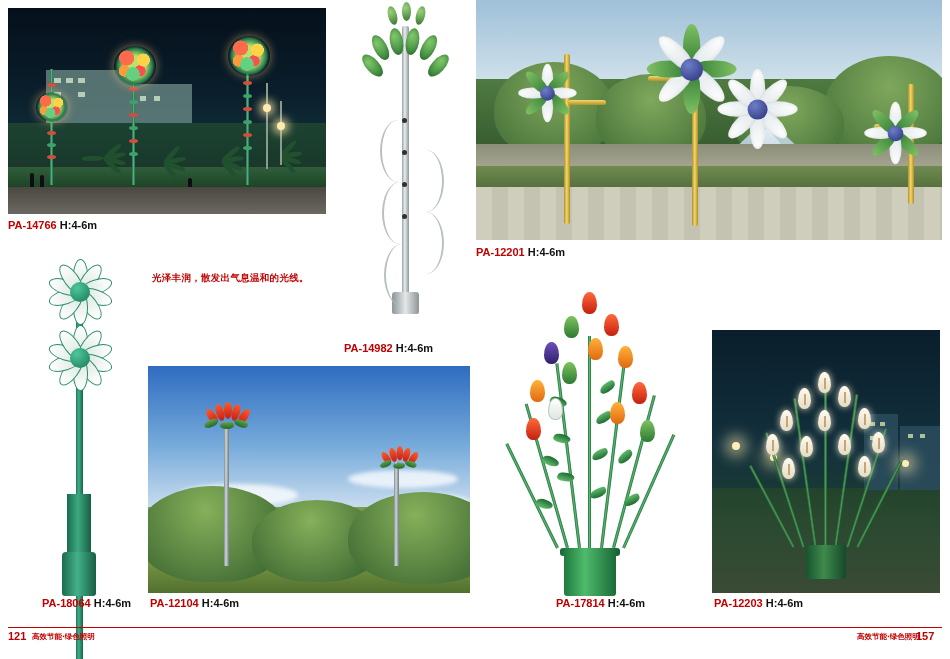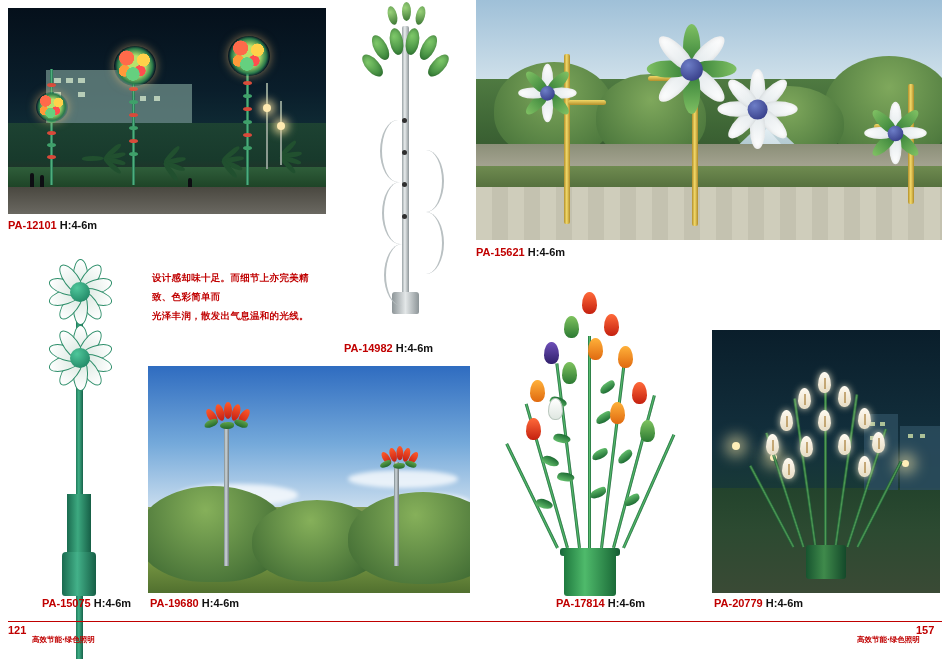--- a/index.html
+++ b/index.html
@@ -311,33 +311,33 @@
   #desc {
     position:absolute; left:152px; top:268px; width:176px;
     font-family:"DejaVu Sans", sans-serif;
     font-size:9.5px; line-height:19px; color:#c00000; font-weight:bold;
     letter-spacing:.3px;
   }
   #desc p { margin:0; }
 
   
   #footer {
-    position:absolute; left:0; bottom:0; width:950px; height:38px;
+    position:absolute; left:0; bottom:0; width:950px; height:32px;
   }
   #footer .rule {
     position:absolute; left:8px; top:0; width:934px; height:1px; background:#c00000;
   }
   .pgnum {
     position:absolute; top:3px; font-size:11px; font-weight:bold; color:#c00000;
   }
   #pg-left { left:8px; }
   #pg-right { left:916px; }
   .ftxt {
     position:absolute; top:5px; font-family:"DejaVu Sans", sans-serif;
-    font-size:7.5px; color:#c00000; font-weight:bold; white-space:nowrap;margin-top:9px;
+    font-size:7.5px; color:#c00000; font-weight:bold; white-space:nowrap;
   }
   #ftxt-left { left:32px; }
   #ftxt-right { left:857px; }
 </style>
 </head>
 <body>
 
 <div id="page">
 
   <div class="photo" id="ph-12101">
@@ -422,21 +422,21 @@
         <span class="seg g" style="top:101px"></span>
     </div>
     <div class="ball101" style="left:220px; top:28px; width:42px; height:40px;"></div>
 
     <div class="person101" style="left:22px;"></div>
     <div class="person101" style="left:32px; height:12px;"></div>
     <div class="person101" style="left:180px; height:9px;"></div>
   </div>
 
   <div class="caption" style="left:8px; top:219px;">
-    <span>PA-12101</span>
+    <span>PA-14766</span>
     <span class="ht">H:4-6m</span>
   </div>
 
   <div id="ph-12102" class="photo">
     <div class="m102-pole"></div>
     <div class="m102-base"></div>
 
     <div class="m102-vine" style="left:36px; top:120px;"></div>
     <div class="m102-vine" style="left:64px; top:150px; transform:scaleX(-1);"></div>
     <div class="m102-vine" style="left:38px; top:182px;"></div>
@@ -530,21 +530,21 @@
       <span class="pt gr" style="transform:rotate(135deg)"></span>
       <span class="pt wt" style="transform:rotate(180deg)"></span>
       <span class="pt gr" style="transform:rotate(225deg)"></span>
       <span class="pt wt" style="transform:rotate(270deg)"></span>
       <span class="pt gr" style="transform:rotate(315deg)"></span>
       <span class="hub"></span>
     </div>
   </div>
 
   <div class="caption" style="left:476px; top:246px;">
-    <span>PA-15621</span>
+    <span>PA-12201</span>
     <span class="ht">H:4-6m</span>
   </div>
 
   <div id="ill-12103">
     <div class="d103-pole"></div>
     <div class="d103-base2"></div>
     <div class="d103-base"></div>
 
     <div class="daisy" style="left:30px; top:10px;">
       <span class="dp" style="transform:rotate(0deg)"></span>
@@ -569,21 +569,21 @@
       <span class="dp" style="transform:rotate(180deg)"></span>
       <span class="dp" style="transform:rotate(216deg)"></span>
       <span class="dp" style="transform:rotate(252deg)"></span>
       <span class="dp" style="transform:rotate(288deg)"></span>
       <span class="dp" style="transform:rotate(324deg)"></span>
       <span class="dh"></span>
     </div>
   </div>
 
   <div class="caption" style="left:42px; top:597px;">
-    <span>PA-15075</span>
+    <span>PA-18064</span>
     <span class="ht">H:4-6m</span>
   </div>
 
   <div class="photo" id="ph-12104">
     <div class="d104-sky"></div>
     <div class="d104-cloud" style="left:30px; top:118px; width:120px; height:22px;"></div>
     <div class="d104-cloud" style="left:200px; top:104px; width:110px; height:18px;"></div>
     <div class="d104-cloud" style="left:236px; top:128px; width:86px; height:16px;"></div>
 
     <div class="d104-grass"></div>
@@ -610,21 +610,21 @@
       <span class="pet" style="left:20px; top:0px;"></span>
       <span class="pet" style="left:28px; top:2px;  transform:rotate(16deg)"></span>
       <span class="pet" style="left:36px; top:6px;  transform:rotate(34deg)"></span>
       <span class="lf" style="left:0px;  top:18px; transform:rotate(-22deg)"></span>
       <span class="lf" style="left:16px; top:20px;"></span>
       <span class="lf" style="left:30px; top:18px; transform:rotate(22deg)"></span>
     </div>
   </div>
 
   <div class="caption" style="left:150px; top:597px;">
-    <span>PA-19680</span>
+    <span>PA-12104</span>
     <span class="ht">H:4-6m</span>
   </div>
 
   <div id="ill-12202">
 
     <div class="t202-stem" style="left:88px; bottom:48px; height:212px;"></div>
     <div class="t202-stem" style="left:78px; bottom:48px; height:186px; transform:rotate(-7deg);"></div>
     <div class="t202-stem" style="left:100px; bottom:48px; height:196px; transform:rotate(7deg);"></div>
     <div class="t202-stem" style="left:66px; bottom:48px; height:150px; transform:rotate(-16deg);"></div>
     <div class="t202-stem" style="left:112px; bottom:48px; height:158px; transform:rotate(15deg);"></div>
@@ -700,26 +700,25 @@
     <div class="mag-bud" style="left:88px;  top:106px;"></div>
     <div class="mag-bud" style="left:126px; top:104px;"></div>
     <div class="mag-bud" style="left:160px; top:102px;"></div>
     <div class="mag-bud" style="left:70px;  top:128px;"></div>
     <div class="mag-bud" style="left:146px; top:126px;"></div>
 
     <div class="mag-pot"></div>
   </div>
 
   <div class="caption" style="left:714px; top:597px;">
-    <span>PA-20779</span>
+    <span>PA-12203</span>
     <span class="ht">H:4-6m</span>
   </div>
 
   <div id="desc">
-    <p>设计感却味十足。而细节上亦完美精致、色彩简单而</p>
     <p>光泽丰润，散发出气息温和的光线。</p>
   </div>
 
   <div id="footer">
     <div class="rule"></div>
     <div class="pgnum" id="pg-left">121</div>
     <div class="ftxt" id="ftxt-left">高效节能·绿色照明</div>
     <div class="ftxt" id="ftxt-right">高效节能·绿色照明</div>
     <div class="pgnum" id="pg-right">157</div>
   </div>

